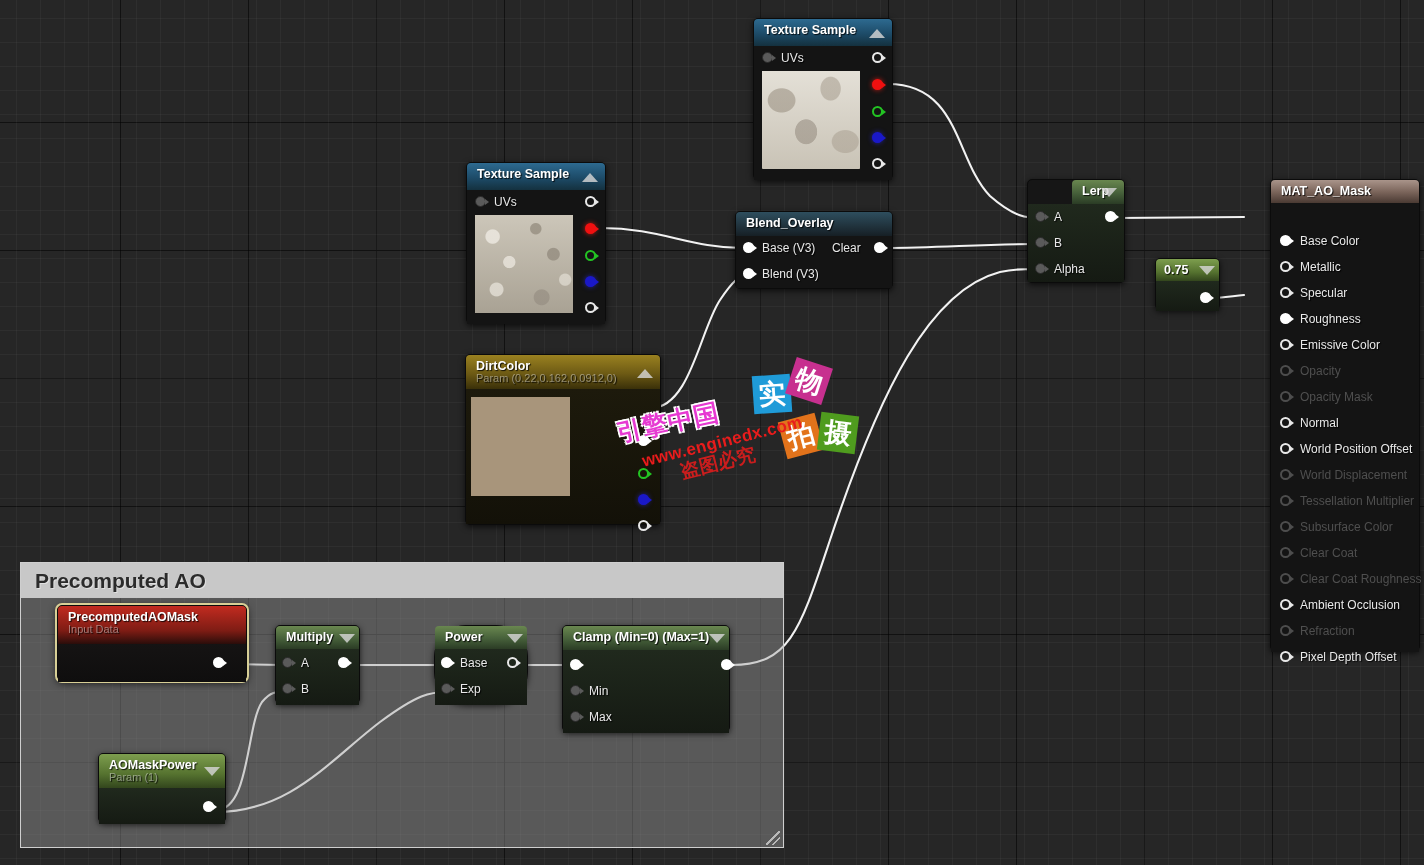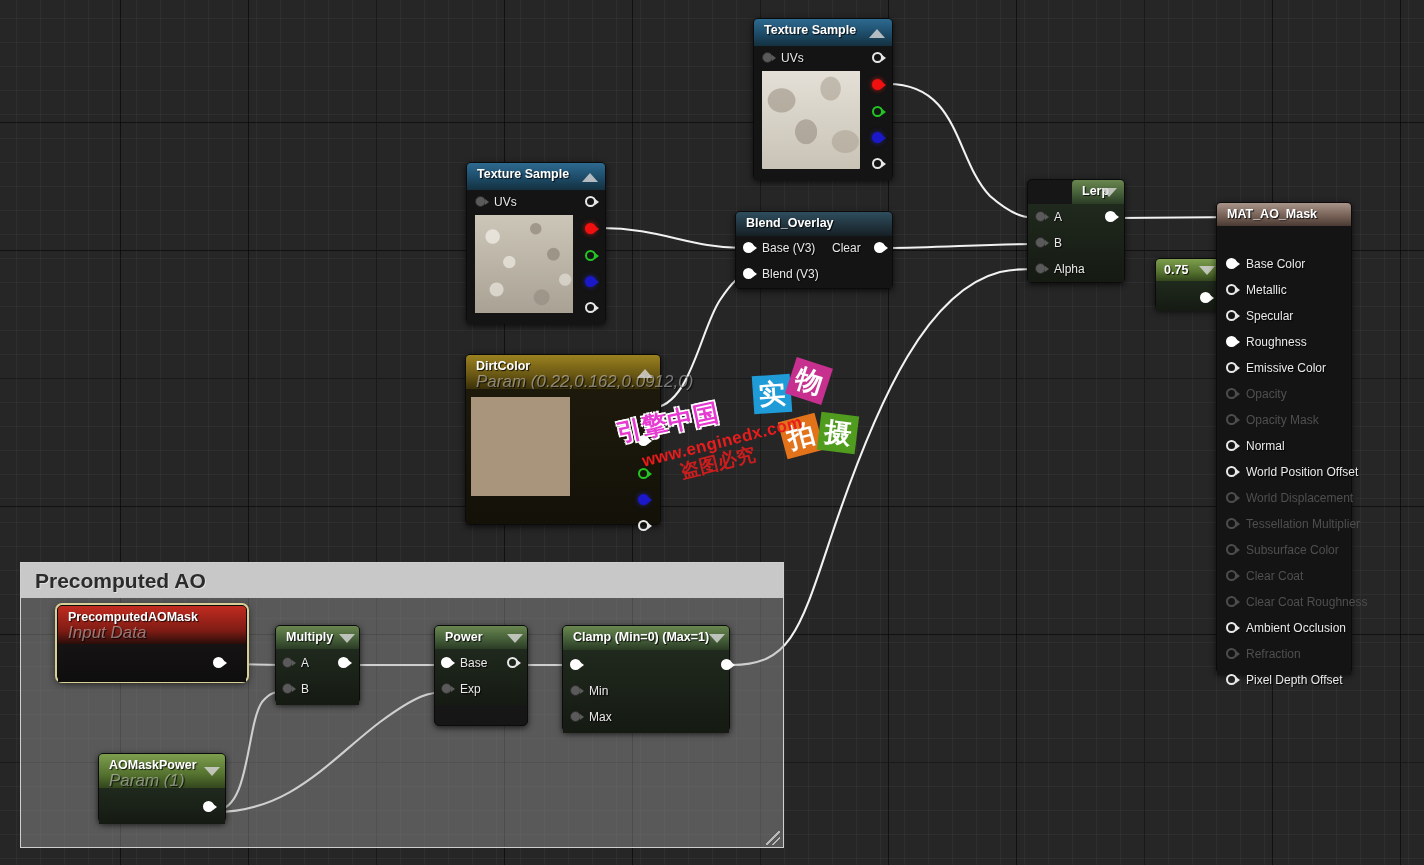--- a/index.html
+++ b/index.html
@@ -51,21 +51,21 @@
   }
   .node-head{
     border-radius:4px 4px 0 0;position:relative;
     padding:4px 8px 5px 10px;box-sizing:border-box;
   }
   .node-head .ttl{
     font-size:12.5px;font-weight:bold;color:#ffffff;
     text-shadow:1px 1px 1px rgba(0,0,0,.85);white-space:nowrap;
   }
   .node-head .sub{
-    font-size:17px;font-style:italic;color:rgba(255,255,255,.42);
+    font-size:11px;color:rgba(255,255,255,.42);
     text-shadow:1px 1px 1px rgba(0,0,0,.8);margin-top:-1px;white-space:nowrap;
   }
   .node-body{position:relative;}
 
   
   .head-texture{background:linear-gradient(to bottom,#2d6a90 0%,#1d4b68 55%,#14313f 100%);}
   .head-func{background:linear-gradient(to bottom,#2e4e5e 0%,#20323c 60%,#161f25 100%);}
   .head-green{background:linear-gradient(to bottom,#69874f 0%,#46603a 55%,#2b3c25 100%);}
   .head-green2{background:linear-gradient(to bottom,#7d9e4e 0%,#55722f 60%,#33461d 100%);}
   .head-param{background:linear-gradient(to bottom,#9a8120 0%,#6d5a14 55%,#3a3009 100%);}
@@ -356,21 +356,21 @@
     <div class="arrow-down" style="right:4px;"></div>
   </div>
   <div class="node-body body-green" style="height:30px;">
     <div class="pin pin-white" style="left:44px;top:11px;">
       <div class="dot"></div>
         <div class="tip"></div>
     </div>
   </div>
 </div>
 
-<div class="node" style="left:1216px;top:179px;width:136px;height:472px;margin-top:23px;">
+<div class="node" style="left:1270px;top:179px;width:150px;height:472px;">
   <div class="node-head head-mat" style="height:23px;">
     <div class="ttl">MAT_AO_Mask</div>
   </div>
   <div class="node-body body-dark" style="height:449px;">
 
     <div class="pin pin-white" style="left:9px;top:32px;">
         <div class="dot"></div>
         <div class="tip"></div>
       </div>
     <div class="pin-label" style="left:29px;top:31px;">Base Color</div>
@@ -502,21 +502,21 @@
         <div class="tip"></div>
       </div>
     <div class="pin-label" style="left:25px;top:33px;">B</div>
     <div class="pin pin-white" style="left:62px;top:8px;">
         <div class="dot"></div>
         <div class="tip"></div>
       </div>
   </div>
 </div>
 
-<div class="node" style="left:434px;top:625px;width:94px;height:101px;">
+<div class="node" style="left:434px;top:625px;width:94px;height:79px;border-radius:32px;">
   <div class="node-head head-green" style="height:23px;">
     <div class="ttl">Power</div>
     <div class="arrow-down" style="right:4px;"></div>
   </div>
   <div class="node-body body-green" style="height:56px;">
     <div class="pin pin-white" style="left:6px;top:8px;">
         <div class="dot"></div>
         <div class="tip"></div>
       </div>
     <div class="pin-label" style="left:25px;top:7px;">Base</div>

